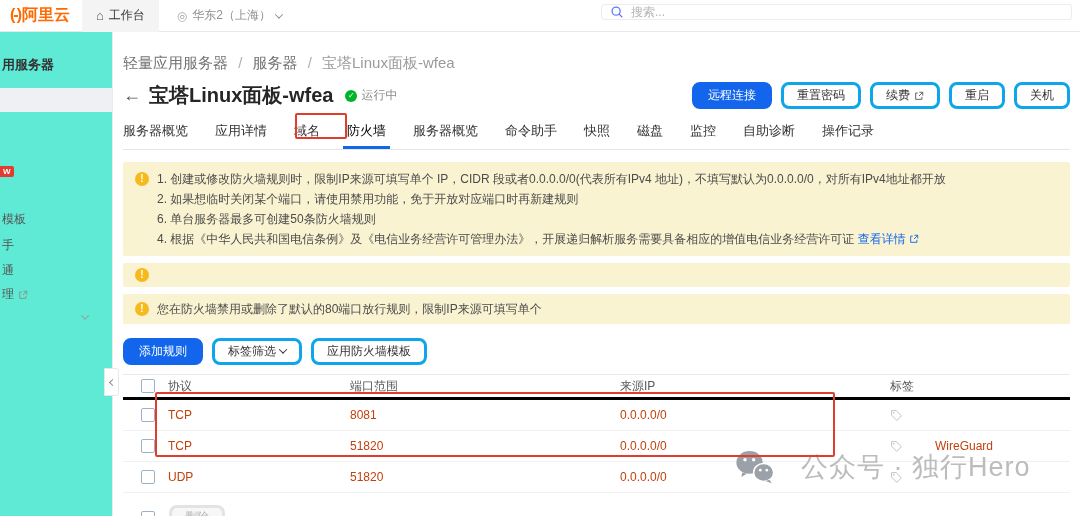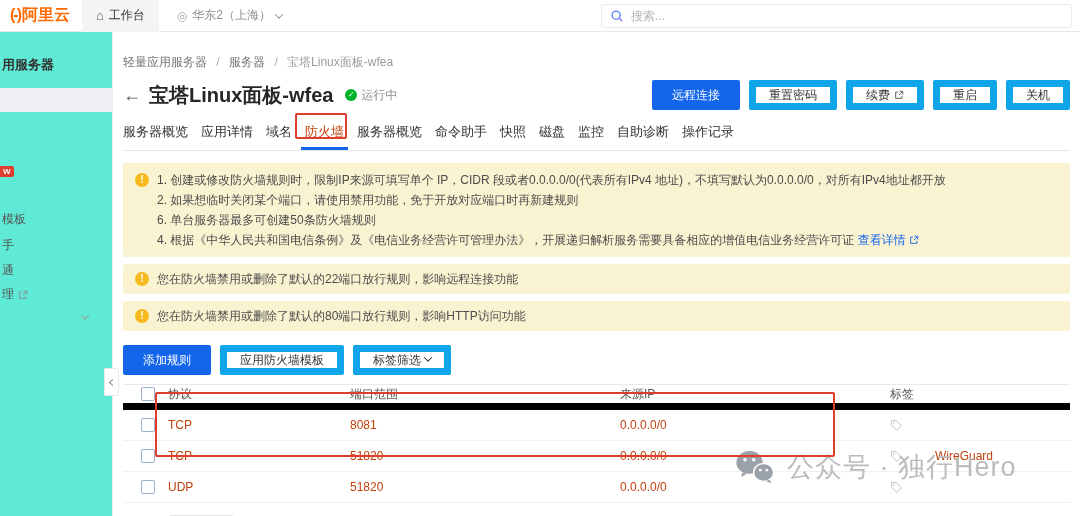--- a/index.html
+++ b/index.html
@@ -12,21 +12,21 @@
   .logo { display:flex; align-items:baseline; gap:2px; margin-left:10px; color:#FF6A00;
     font-weight:bold; font-size:16px; cursor:pointer; }
   .logo .mark { font-weight:bold; letter-spacing:-2px; }
   .wb-chip { height:32px; display:flex; align-items:center; gap:5px; padding:0 14px;
     margin-left:12px; background:#f4f4f5; font-size:12px; color:#333; cursor:pointer; }
   .wb-chip .house { font-size:13px; color:#555; }
   .region { display:flex; align-items:center; gap:5px; margin-left:18px; color:#8f8f8f; cursor:pointer; }
   .region .loc { font-size:12px; color:#a5a5a5; }
   .chev { display:inline-block; width:6px; height:6px; border-right:1.2px solid currentColor;
     border-bottom:1.2px solid currentColor; transform:rotate(45deg) translate(-1px,-1px); }
-  .searchbox { position:absolute; left:601px; top:4px; width:471px; height:24px;
+  .searchbox { position:absolute; left:601px; top:4px; width:471px; height:16px;
     border:1px solid #ececec; border-radius:3px; background:#fff; display:flex; align-items:center; padding:0 8px; }
   .searchbox input { border:none; outline:none; flex:1; font-size:12px; color:#333; background:transparent; }
   .searchbox input::placeholder { color:#b5b5b5; }
 
   
   .sidebar { position:absolute; left:0; top:32px; width:113px; height:484px; background:#5eead4;
     border-right:1px solid #ebebeb; }
   .side-header { margin:24px 0 0 2px; font-weight:bold; font-size:13px; color:#333; white-space:nowrap; }
   .side-selected { margin-top:14px; height:24px; background:#eef0f4; }
   .side-badge { position:absolute; left:0; top:134px; background:#e23c30; color:#fff;
@@ -35,78 +35,78 @@
     display:flex; align-items:center; gap:4px; white-space:nowrap; }
   .side-chev { position:absolute; left:82px; top:282px; color:#9b9b9b; }
   .collapse-handle { position:absolute; left:104px; top:368px; width:15px; height:28px; background:#fff;
     border:1px solid #e8e8e8; border-radius:0 3px 3px 0; display:flex; align-items:center;
     justify-content:center; cursor:pointer; z-index:5; }
   .chev-left { display:inline-block; width:5px; height:5px; border-left:1.4px solid #8c8c8c;
     border-bottom:1.4px solid #8c8c8c; transform:rotate(45deg); margin-left:2px; }
 
   
   .main { position:absolute; left:113px; top:32px; right:0; bottom:0; background:#fff; padding:0 10px 0 10px; }
-  .breadcrumb { margin-top:22px; font-size:12px; color:#737373; }
+  .breadcrumb { margin-top:22px; font-size:15px; color:#737373; }
   .breadcrumb .crumb { cursor:pointer; }
   .breadcrumb .sep { color:#b0b0b0; margin:0 6px; }
   .breadcrumb .last { color:#9a9a9a; cursor:default; }
 
   .title-row { margin-top:9px; display:flex; align-items:center; }
   .back-arrow { font-size:18px; color:#555; cursor:pointer; margin-right:8px; }
   .page-title { font-size:20px; font-weight:bold; color:#262626; }
   .status { display:flex; align-items:center; gap:4px; margin-left:12px; }
   .status-dot { width:12px; height:12px; border-radius:50%; background:#00b42a; color:#fff;
     font-size:8px; line-height:12px; text-align:center; display:inline-block; }
   .status-text { font-size:12px; color:#8a8a8a; }
   .title-buttons { margin-left:auto; display:flex; gap:9px; }
-  .btn { height:27px; padding:8px 13px; border:7px solid #0ea5e9; background:#fff; border-radius:2px;
+  .btn { height:27px; padding:8px 13px; border:3px solid #0ea5e9; background:#fff; border-radius:8px;
     font-size:12px; color:#333; cursor:pointer; display:inline-flex; align-items:center; gap:4px;
     font-family:inherit; }
   .btn-primary { background:#1366ec; border-color:#1366ec; color:#fff; }
   .ext-icon { width:10px; height:10px; display:inline-block; }
 
   
-  .tabs { margin-top:13px; display:flex; gap:13px; border-bottom:1px solid #e6e6e6;
+  .tabs { margin-top:13px; display:flex; gap:27px; border-bottom:1px solid #e6e6e6;
     padding-bottom:0; font-size:13px; }
   .tab { padding-bottom:9px; color:#333; cursor:pointer; position:relative; white-space:nowrap; }
-  .tab.active { color:#c2410c; }
+  .tab.active { color:#000000; }
   .tab.active::after { content:""; position:absolute; left:-4px; right:-4px; bottom:0; height:3px; background:#1366ec; }
 
   
   .notice { background:#faf3d1; border-radius:2px; padding:7px 12px; display:flex; gap:8px;
     font-size:12px; color:#4c4c4c; line-height:20px; }
   .notice-1 { margin-top:12px; }
   .notice-sm { margin-top:7px; align-items:center; padding:5px 12px; }
   .warn-icon { width:14px; height:14px; min-width:14px; border-radius:50%; background:#f7ba1e; color:#fff;
     font-size:10px; font-weight:bold; text-align:center; line-height:14px; margin-top:3px; }
   .notice-sm .warn-icon { margin-top:0; }
   .notice .lines div { white-space:nowrap; }
   .link { color:#1366ec; cursor:pointer; display:inline-flex; align-items:center; gap:3px; }
 
   
   .toolbar { margin-top:14px; display:flex; gap:9px; }
 
   
   .rule-table { margin-top:9px; }
   .t-row { display:grid; grid-template-columns:45px 182px 270px 270px 45px auto; align-items:center; }
-  .t-head { height:26px; border-top:1px solid #e9e9e9; border-bottom:7px solid #000000; color:#595959; }
+  .t-head { height:26px; border-top:1px solid #e9e9e9; border-bottom:3px solid #000000; color:#595959; }
   .t-body-row { height:31px; border-bottom:1px solid #f0f0f0; color:#c2410c; }
   .cb { width:14px; height:14px; border:1px solid #9db0cb; border-radius:2px; background:#fff;
     margin-left:18px; cursor:pointer; }
   .tag-icon { width:13px; height:13px; cursor:pointer; }
   .delete-row { margin-top:12px; display:flex; align-items:center; gap:14px; }
   .btn-disabled { background:#f7f7f7; color:#b5b5b5; border-color:#e3e3e3; cursor:not-allowed; height:25px; }
 
   
   .anno { position:absolute; border:2px solid #e03e2d; border-radius:2px; pointer-events:none; z-index:20; }
   .anno-tab { left:295px; top:113px; width:52px; height:26px; }
   .anno-rows { left:155px; top:392px; width:680px; height:65px; }
 
   
-  .watermark { position:absolute; left:735px; top:449px; display:flex; align-items:center; gap:12px;
+  .watermark { position:absolute; left:735px; top:449px; display:flex; align-items:center; gap:26px;
     z-index:15; pointer-events:none; }
   .wm-text { font-size:27px; color:#bcbcbc; letter-spacing:1px; white-space:nowrap; }
 </style>
 </head>
 <body>
 
 <div class="topbar">
   <div class="logo">
     <span class="mark">(-)</span>
     <span>阿里云</span>
@@ -219,35 +219,34 @@
             <path d="M6.5 1.5h4v4" fill="none" stroke="#1366ec" stroke-width="1.1"></path>
             <path d="M10.3 1.7L6 6" stroke="#1366ec" stroke-width="1.1"></path>
           </svg>
         </span>
       </div>
     </div>
   </div>
 
   <div class="notice notice-sm">
     <span class="warn-icon">!</span>
-    <span>您在防火墙禁用或删除了默认的22端口放行规则，影响远程连接功能</span>
   </div>
 
   <div class="notice notice-sm">
     <span class="warn-icon">!</span>
-    <span>您在防火墙禁用或删除了默认的80端口放行规则，影响HTTP访问功能</span>
+    <span>您在防火墙禁用或删除了默认的80端口放行规则，限制IP来源可填写单个</span>
   </div>
 
   <div class="toolbar">
     <button class="btn btn-primary">添加规则</button>
-    <button class="btn">应用防火墙模板</button>
     <button class="btn">
       <span>标签筛选</span>
       <span class="chev" style="margin-top:-2px;"></span>
     </button>
+    <button class="btn">应用防火墙模板</button>
   </div>
 
   <div class="rule-table">
     <div class="t-row t-head">
       <span class="cb"></span>
       <span>协议</span>
       <span>端口范围</span>
       <span>来源IP</span>
       <span>标签</span>
     </div>

